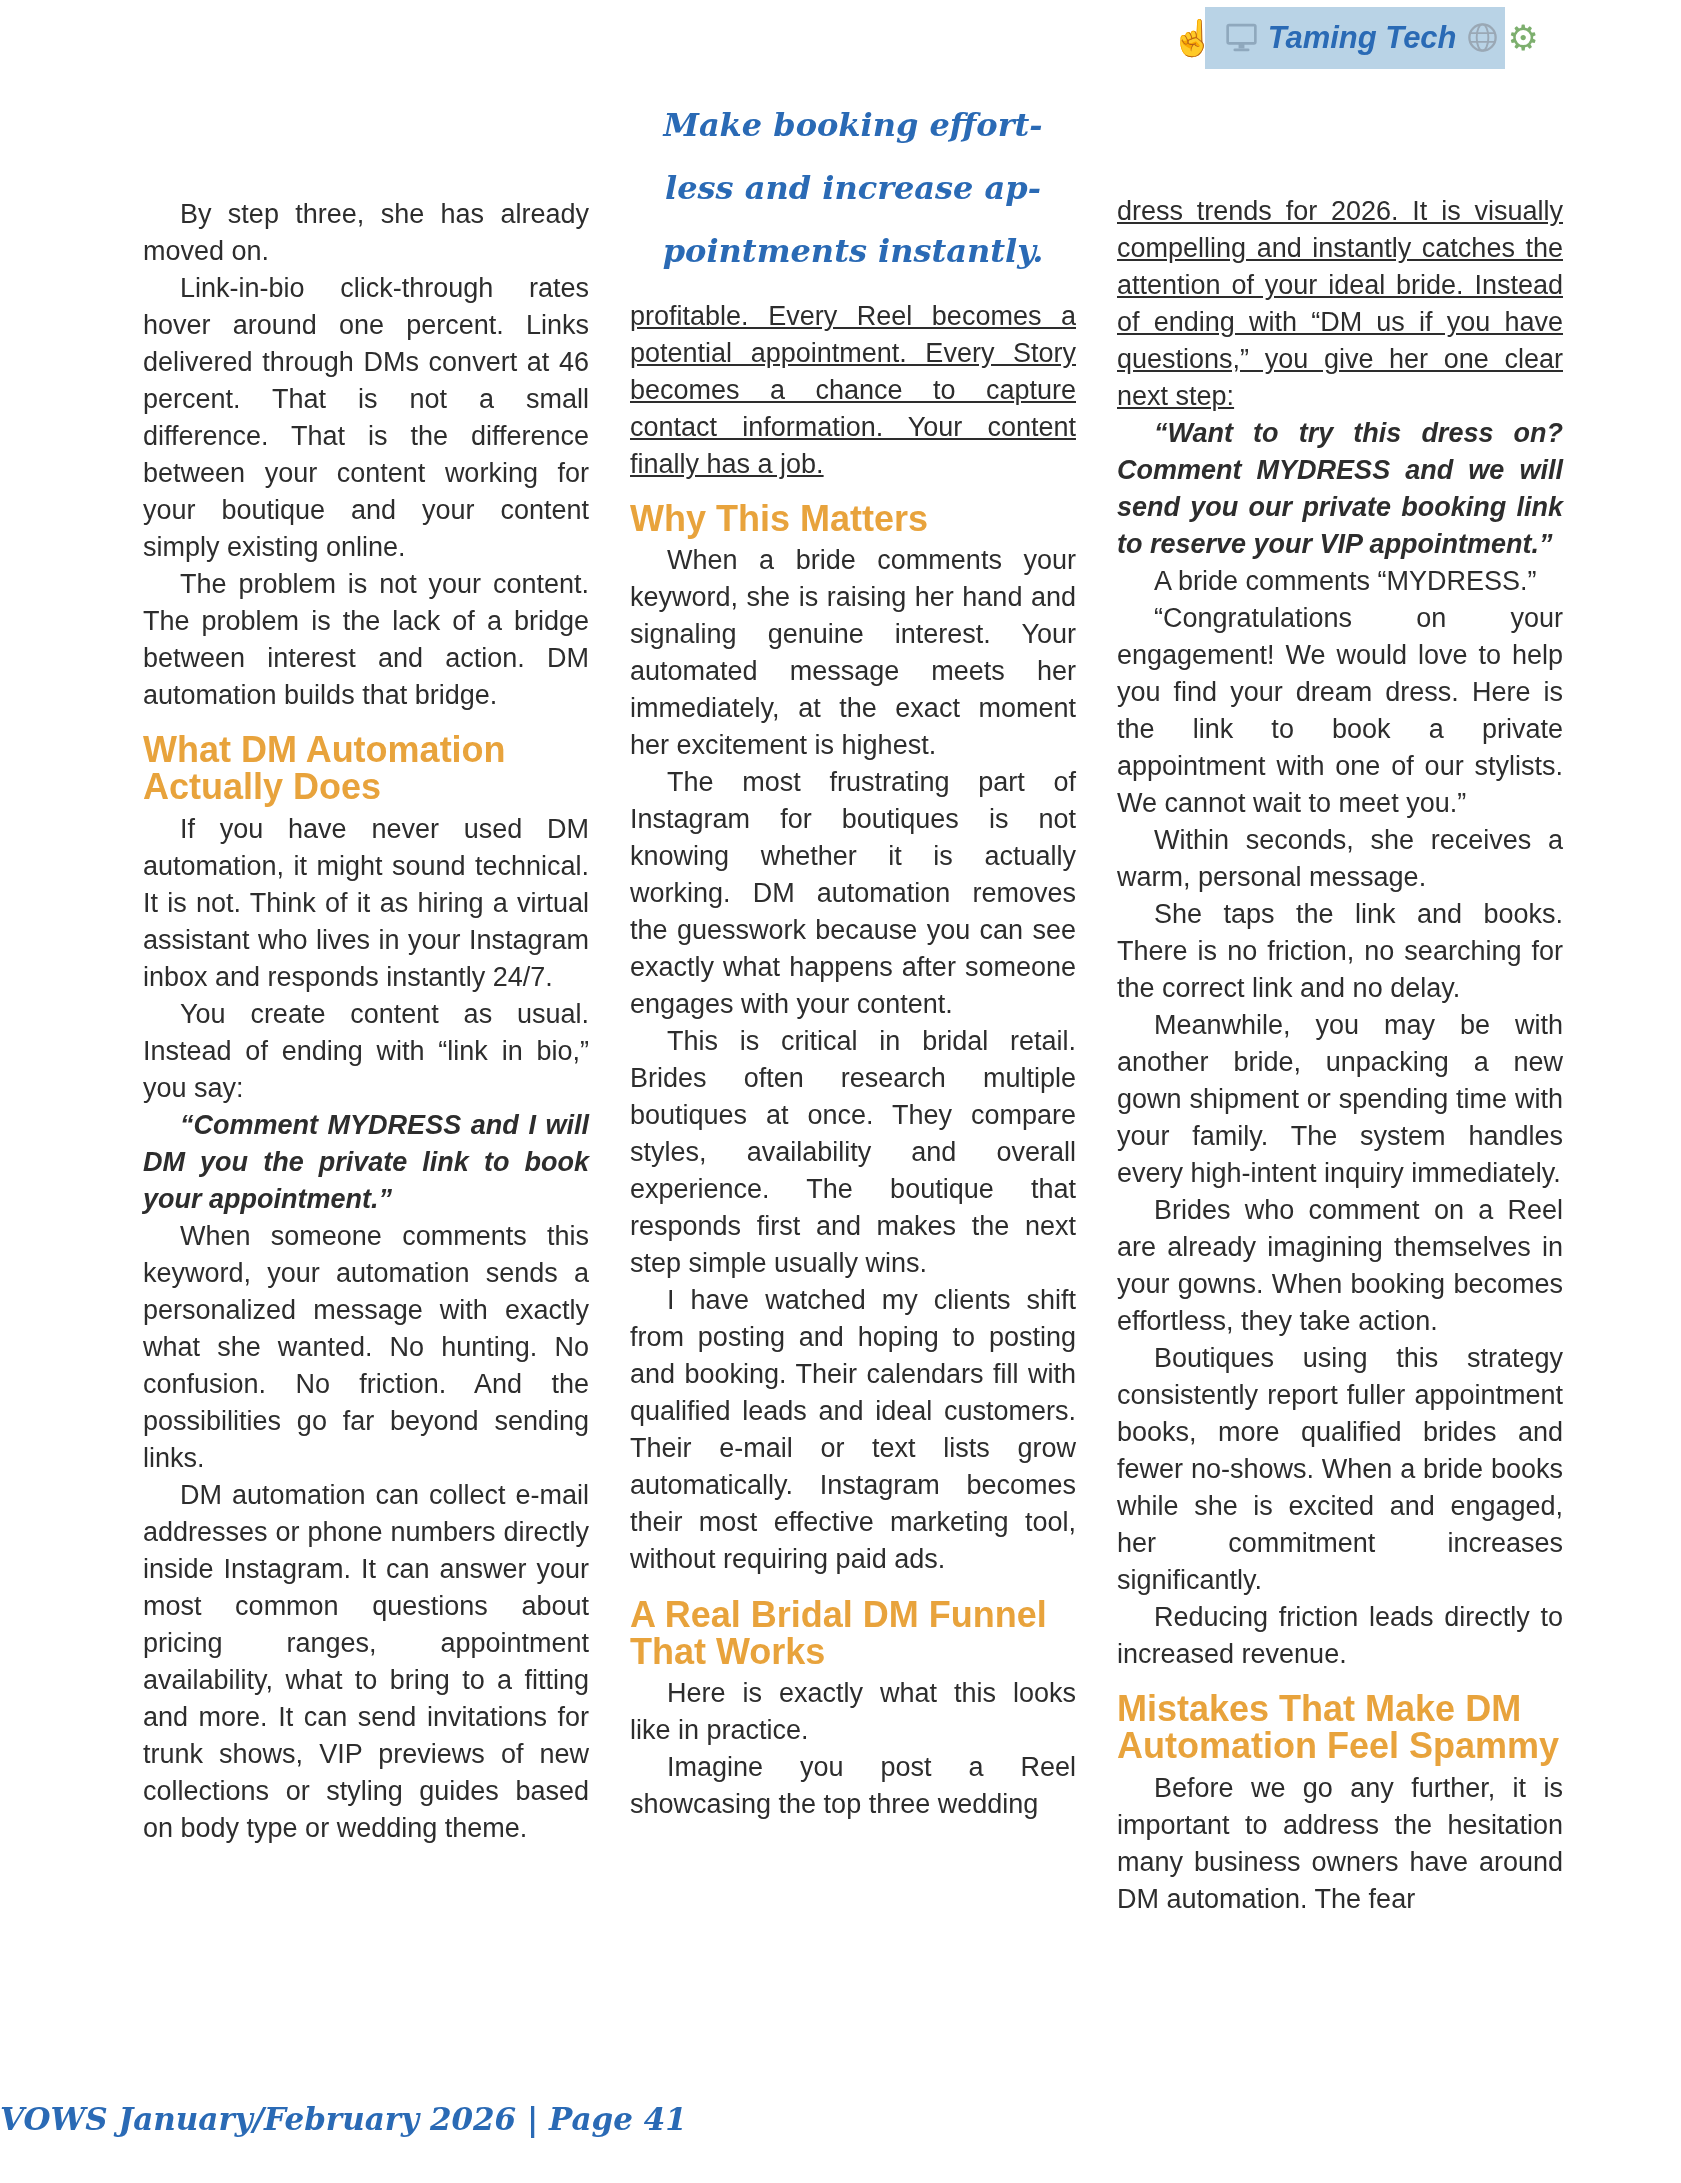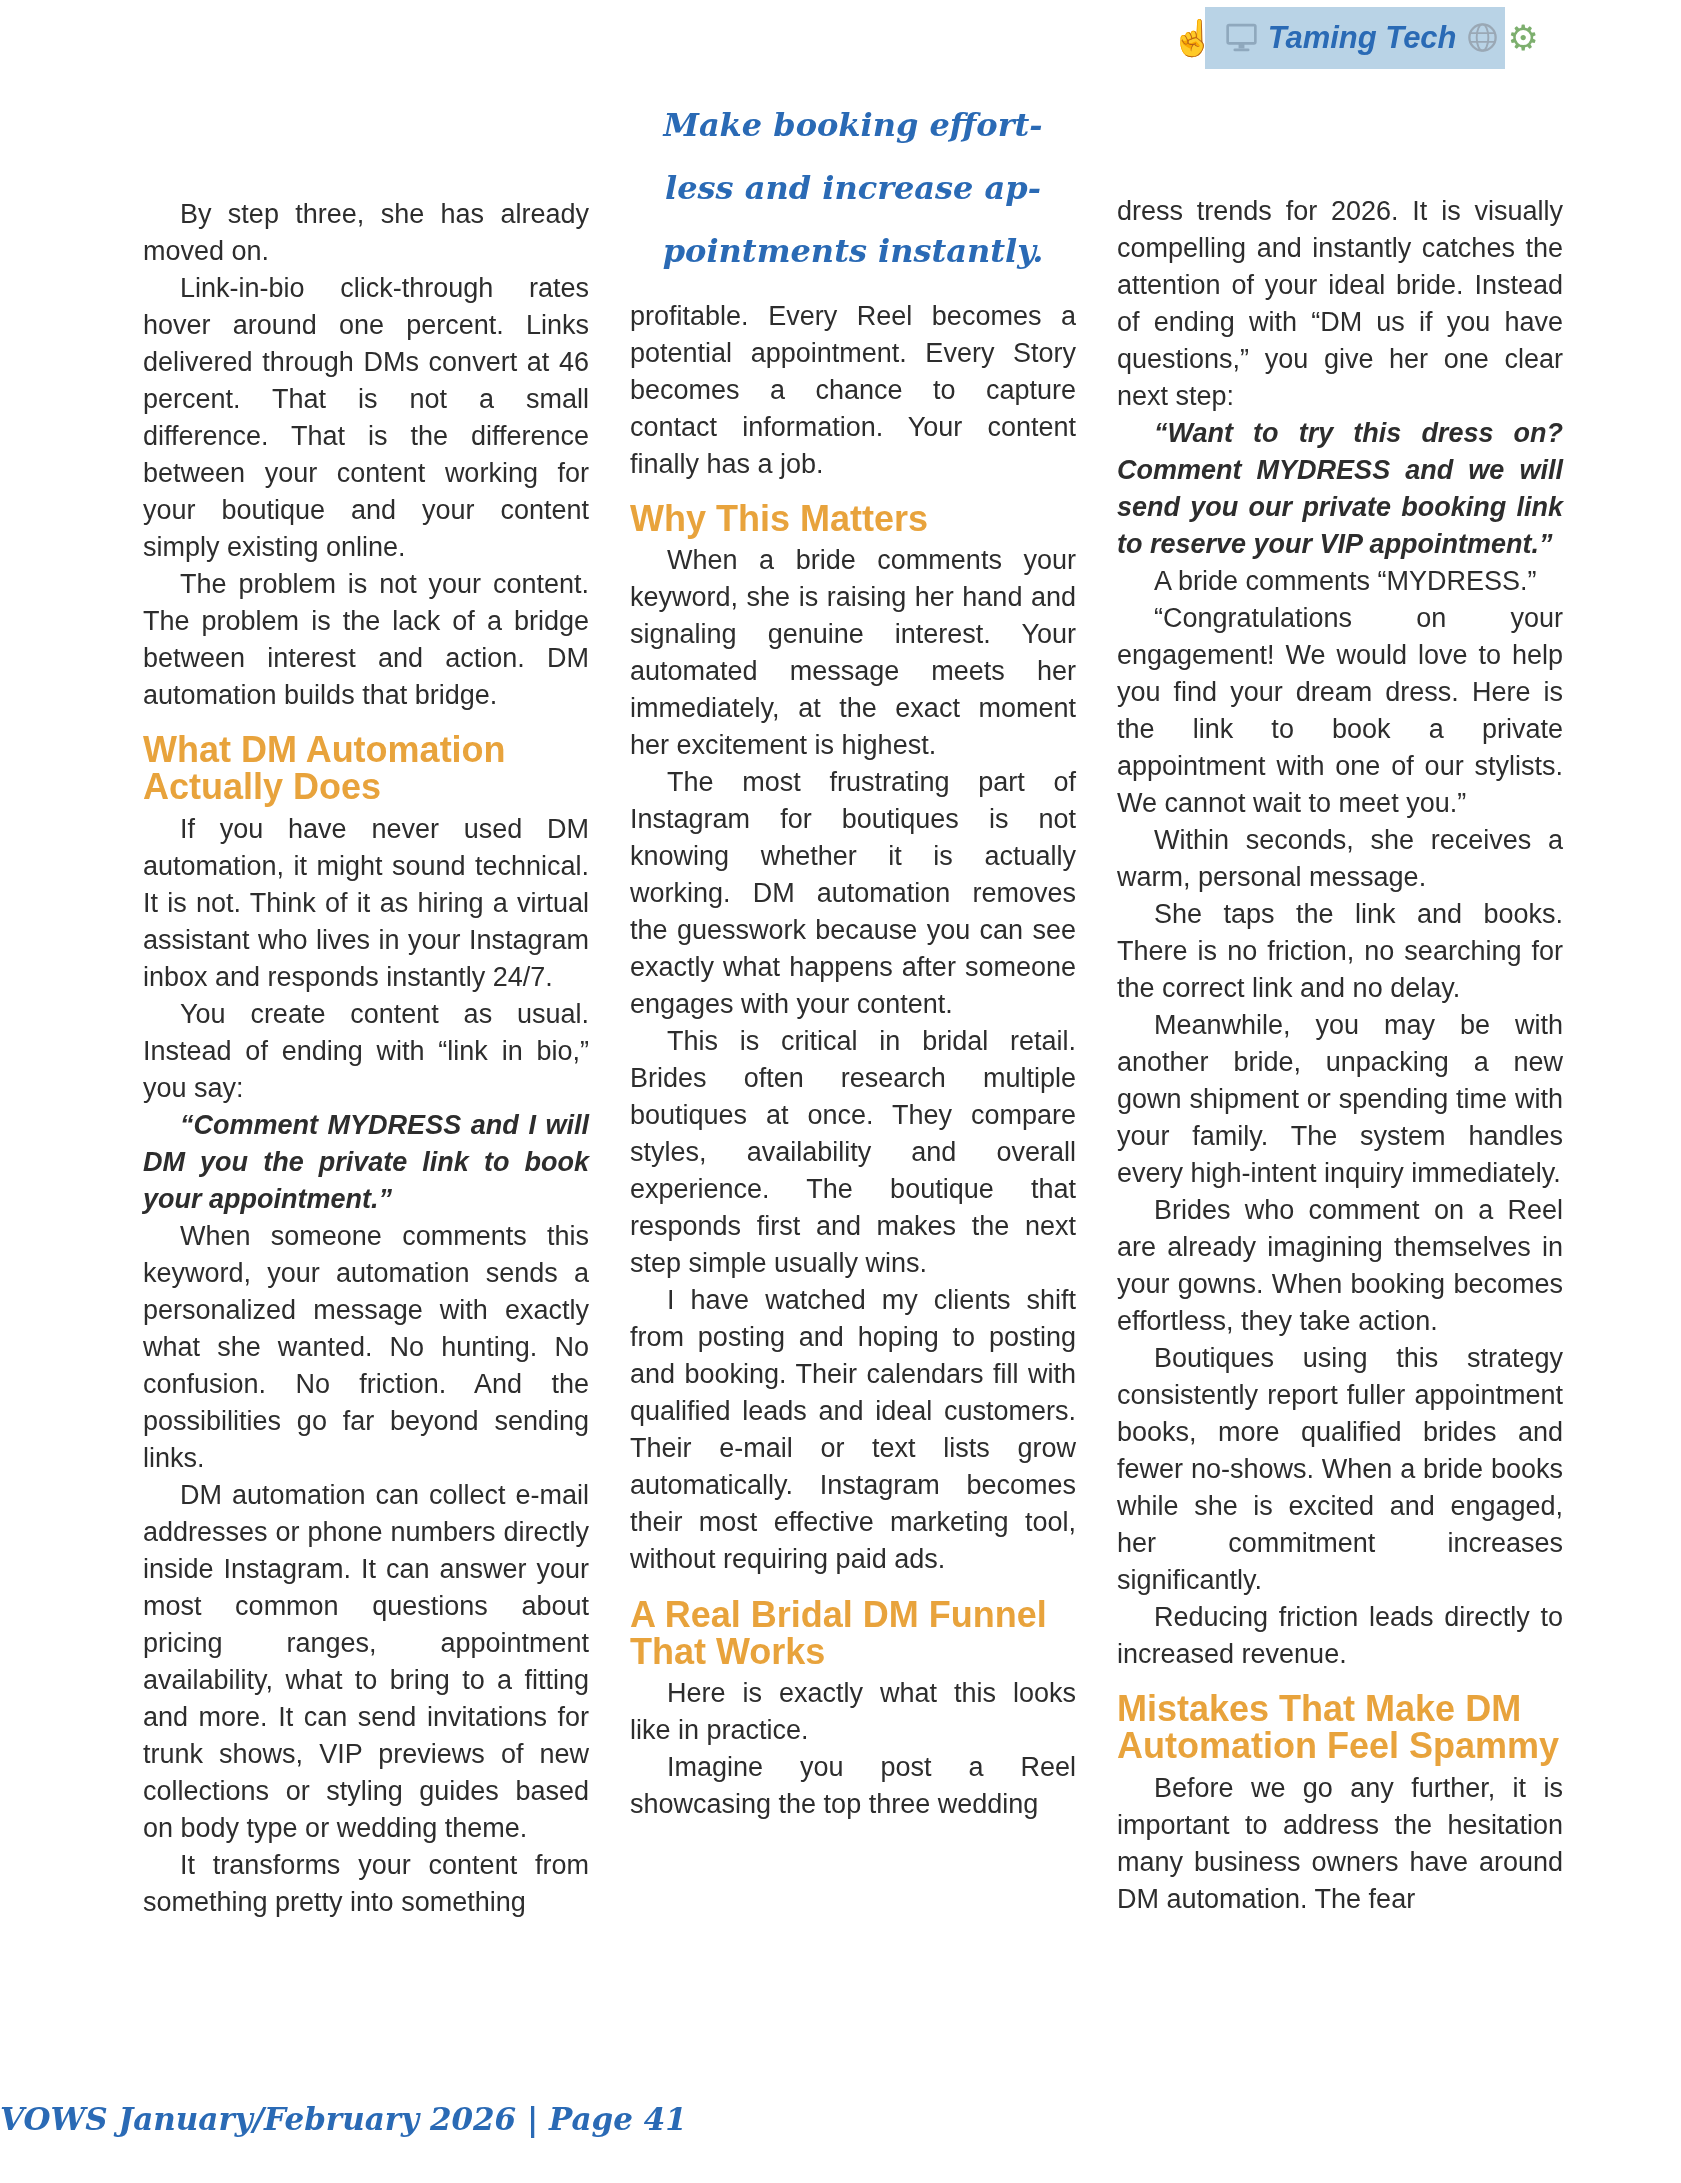--- a/index.html
+++ b/index.html
@@ -58,21 +58,21 @@
     width: 446px;
     flex: 0 0 446px;
     font-size: 27px;
     line-height: 37px;
     text-align: justify;
   }
   .col-1 { padding-top: 102px; }
   .col-3 { padding-top: 99px; }
 
   .column p { margin: 0; text-indent: 37px; }
-  .column p.noindent { text-indent: 0; }
+  .column p.noindent { text-indent: 0; text-decoration: underline; }
   .kw-quote { font-weight: bold; font-style: italic; }
 
   .heading {
     font-size: 36px;
     line-height: 37px;
     font-weight: bold;
     color: var(--heading, #e8a33c);
     margin: 17.4px 0 5.4px 0;
     text-align: left;
   }
@@ -135,21 +135,20 @@
     <div class="column col-1">
       <p>By step three, she has already moved on.</p>
       <p>Link-in-bio click-through rates hover around one percent. Links delivered through DMs convert at 46 percent. That is not a small difference. That is the difference between your content working for your boutique and your content simply existing online.</p>
       <p>The problem is not your content. The problem is the lack of a bridge between interest and action. DM automation builds that bridge.</p>
       <h2 class="heading">What DM Automation Actually Does</h2>
       <p>If you have never used DM automation, it might sound technical. It is not. Think of it as hiring a virtual assistant who lives in your Instagram inbox and responds instantly 24/7.</p>
       <p>You create content as usual. Instead of ending with “link in bio,” you say:</p>
       <p class="kw-quote">“Comment MYDRESS and I will DM you the private link to book your appointment.”</p>
       <p>When someone comments this keyword, your automation sends a personalized message with exactly what she wanted. No hunting. No confusion. No friction. And the possibilities go far beyond sending links.</p>
       <p>DM automation can collect e-mail addresses or phone numbers directly inside Instagram. It can answer your most common questions about pricing ranges, appointment availability, what to bring to a fitting and more. It can send invitations for trunk shows, VIP previews of new collections or styling guides based on body type or wedding theme.</p>
-      <p>It transforms your content from something pretty into something</p>
     </div>
 
     <div class="column col-2">
       <div class="pullquote">
         <div>Make booking effort-</div>
         <div>less and increase ap-</div>
         <div>pointments instantly.</div>
       </div>
       <p class="noindent">profitable. Every Reel becomes a potential appointment. Every Story becomes a chance to capture contact information. Your content finally has a job.</p>
       <h2 class="heading">Why This Matters</h2>

